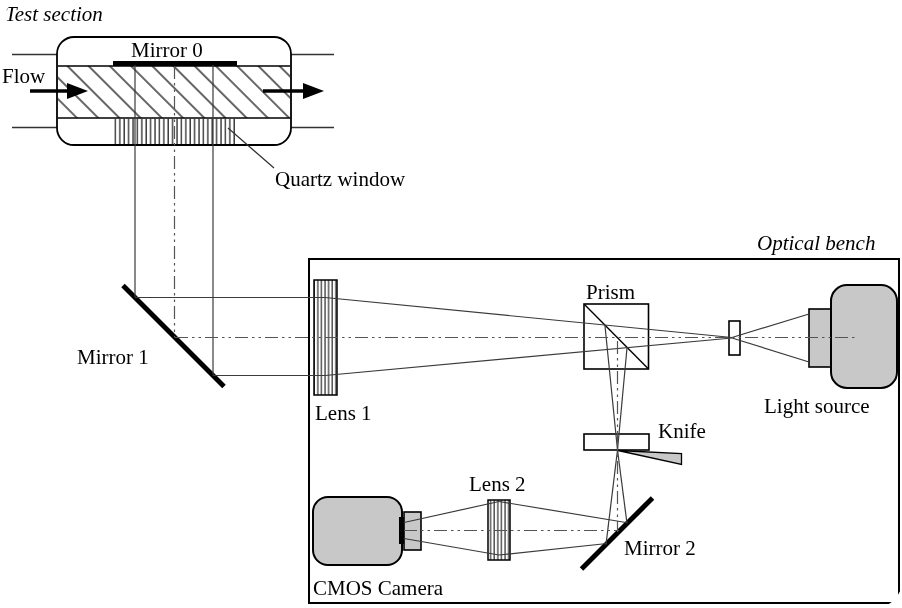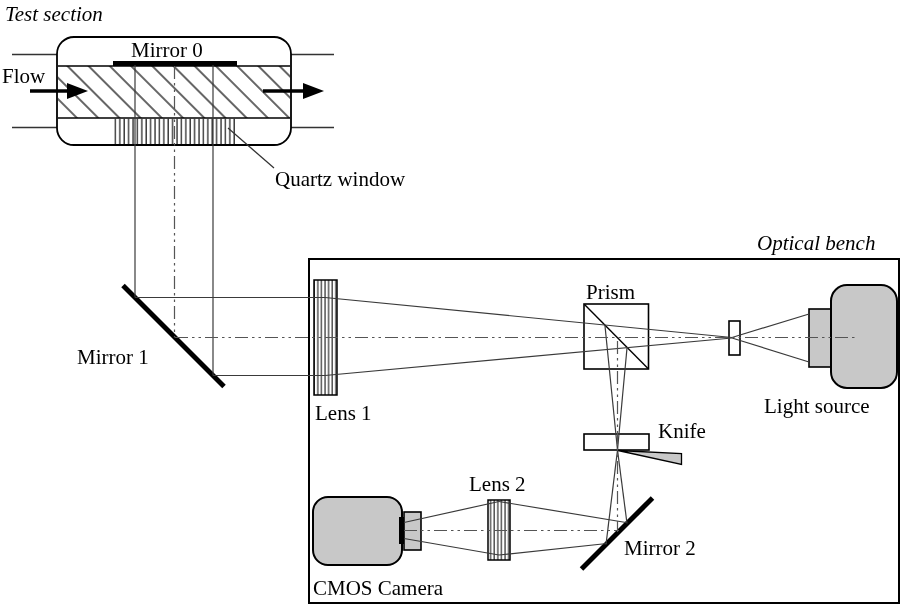--- a/index.html
+++ b/index.html
@@ -1,16 +1,16 @@
 <!DOCTYPE html>
 <html><head>
 <meta charset="utf-8">
 <style>
   html,body{margin:0;padding:0;background:#ffffff;}
-  .stage{position:relative;width:902px;height:608px;background:#ffffff;overflow:hidden;}
+  .stage{position:relative;width:902px;height:608px;background:#ffffff;overflow:hidden;border-radius:27px;}
   svg{display:block;}
   .lbl{font-family:"Liberation Serif","DejaVu Serif",serif;font-size:21px;fill:#000;}
   .lbl-italic{font-family:"Liberation Serif","DejaVu Serif",serif;font-size:21px;font-style:italic;fill:#000;}
 </style>
 </head>
 <body>
 
 <div class="stage">
 <svg width="902" height="608" viewBox="0 0 902 608" xmlns="http://www.w3.org/2000/svg">
   <defs>

